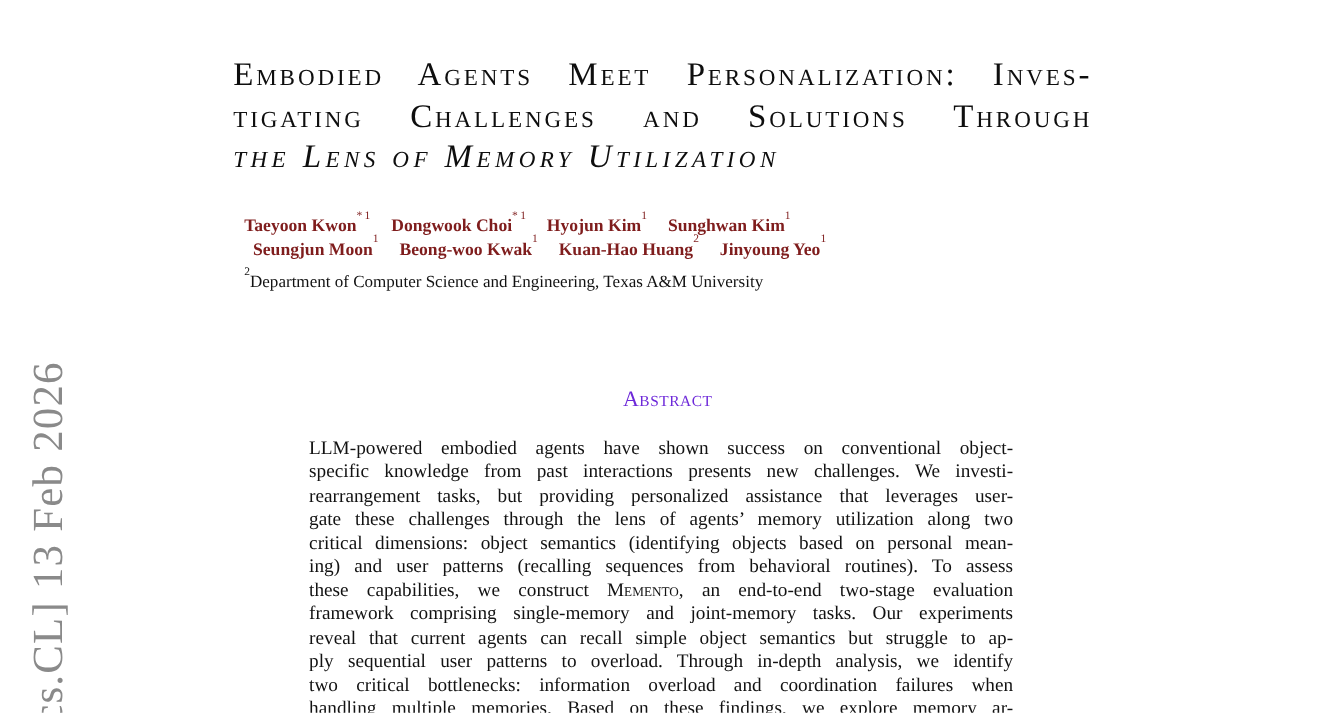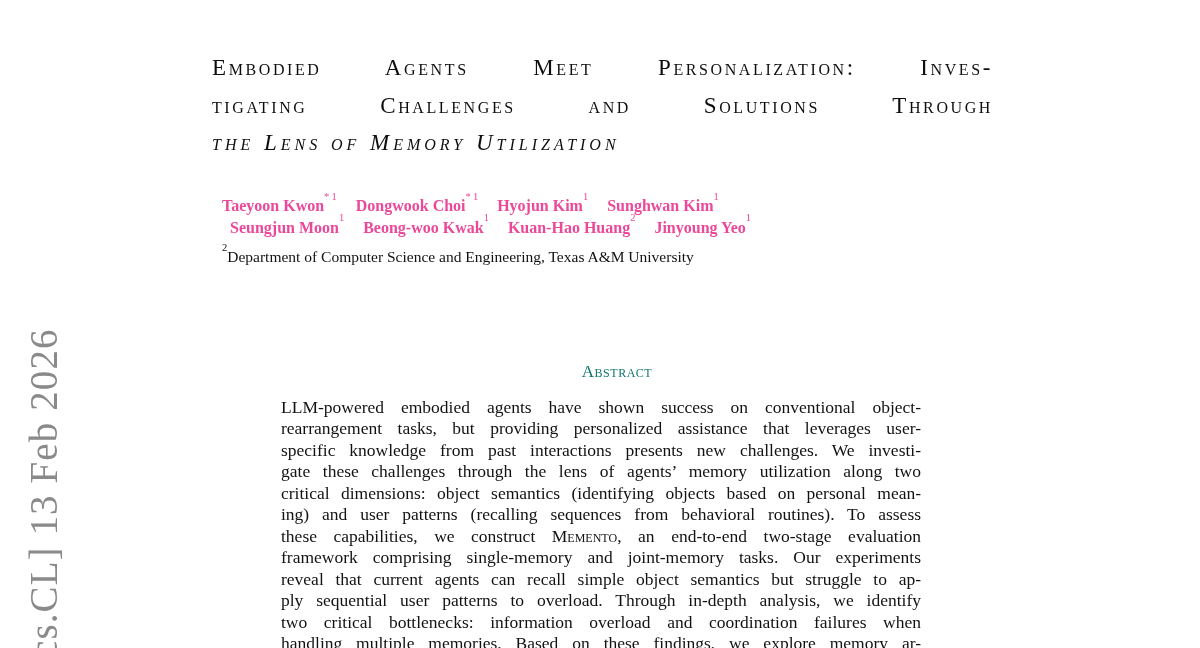--- a/index.html
+++ b/index.html
@@ -21,37 +21,37 @@
     font-size: 39px;
     letter-spacing: 1.1px;
     color: #8a8a8a;
   }
 
   
   .title {
     position: absolute;
     left: 212px; top: 49px; width: 781px;
     margin: 0;
-    font-size: 23px; font-weight: normal;
+    font-size: 30px; font-weight: normal;
     line-height: 37.5px;
     font-variant: small-caps;
     letter-spacing: 2.6px;
     color: #0e0e0e;
   }
   .title .line { text-align: justify; text-align-last: justify; }
   .title .line.last { text-align-last: left; letter-spacing: 4px; font-style: italic; }
 
   
   .authors {
     position: absolute;
     left: 222px; top: 195px;
     font-size: 16px; font-weight: bold;
     line-height: 21.5px;
     white-space: nowrap;
-    color: #ec4899;
+    color: #7f1d1d;
   }
   .author { margin-right: 15px; }
   .author:last-child { margin-right: 0; }
   .author-row.row2 { padding-left: 8px; text-align: center; }
   .sup {
     font-size: 10.5px;
     font-weight: normal;
     position: relative; top: -5px;
     line-height: 0;
   }
@@ -61,26 +61,26 @@
     position: absolute;
     left: 222px; top: 246px;
     font-size: 15.5px; line-height: 22px;
     color: #121212;
   }
 
   
   .abstract-heading {
     position: absolute;
     left: 281px; top: 346px; width: 640px;
-    margin: 16px;
+    margin: 6px;
     text-align: center;
-    font-size: 17px; font-weight: normal;
+    font-size: 20px; font-weight: normal;
     font-variant: small-caps;
     letter-spacing: 0.5px;
-    color: #0f766e;
+    color: #6d28d9;
   }
   .abstract {
     position: absolute;
     left: 281px; top: 397px; width: 640px;
     font-size: 17.5px;
     line-height: 21.45px;
     color: #121212;
   }
   .abs-line { text-align: justify; text-align-last: justify; }
   .sc { font-variant: small-caps; }
@@ -112,22 +112,22 @@
 </div>
 
 <div class="affils">
   <div class="affil"><sup class="sup">2</sup><span>Department of Computer Science and Engineering, Texas A&amp;M University</span></div>
 </div>
 
 <h2 class="abstract-heading">Abstract</h2>
 
 <div class="abstract">
   <div class="abs-line">LLM-powered embodied agents have shown success on conventional object-</div>
+  <div class="abs-line">specific knowledge from past interactions presents new challenges. We investi-</div>
   <div class="abs-line">rearrangement tasks, but providing personalized assistance that leverages user-</div>
-  <div class="abs-line">specific knowledge from past interactions presents new challenges. We investi-</div>
   <div class="abs-line">gate these challenges through the lens of agents’ memory utilization along two</div>
   <div class="abs-line">critical dimensions: object semantics (identifying objects based on personal mean-</div>
   <div class="abs-line">ing) and user patterns (recalling sequences from behavioral routines). To assess</div>
   <div class="abs-line"><span>these capabilities, we construct </span><span class="sc">Memento</span><span>, an end-to-end two-stage evaluation</span></div>
   <div class="abs-line">framework comprising single-memory and joint-memory tasks. Our experiments</div>
   <div class="abs-line">reveal that current agents can recall simple object semantics but struggle to ap-</div>
   <div class="abs-line">ply sequential user patterns to overload. Through in-depth analysis, we identify</div>
   <div class="abs-line">two critical bottlenecks: information overload and coordination failures when</div>
   <div class="abs-line">handling multiple memories. Based on these findings, we explore memory ar-</div>
 </div>

